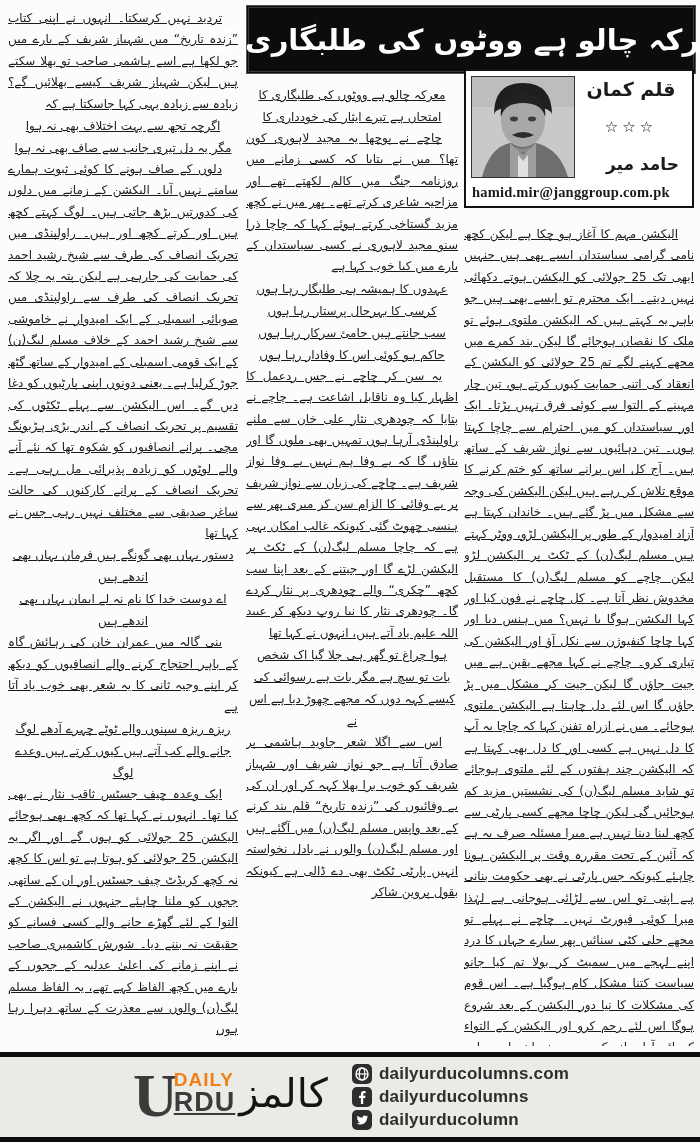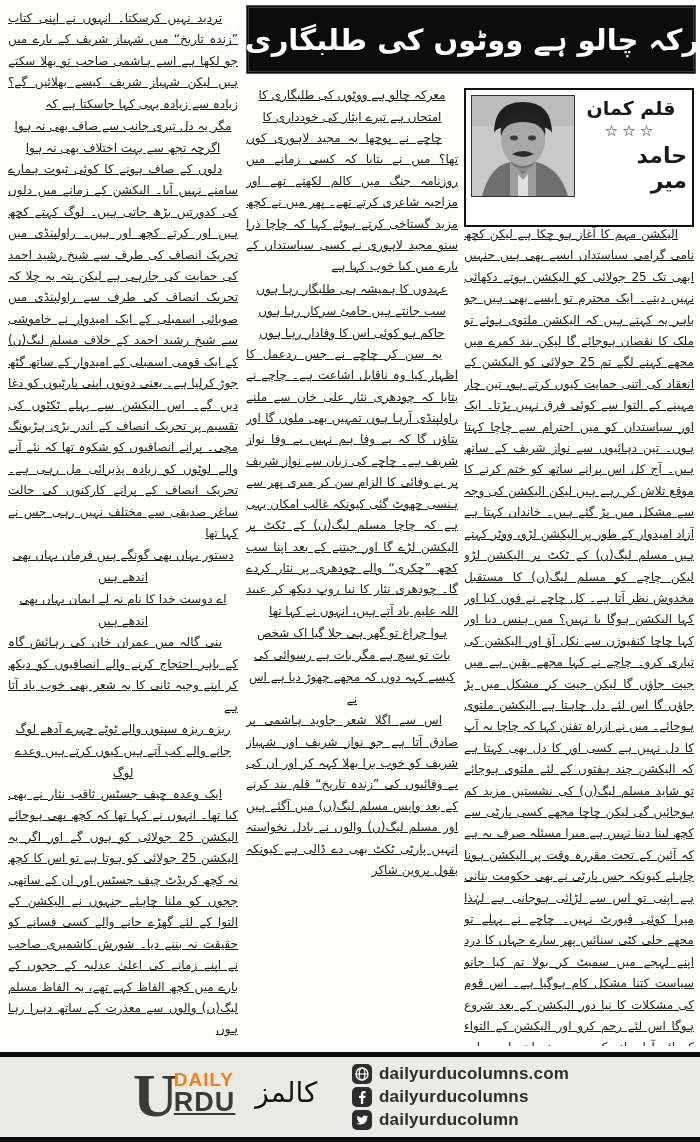--- a/index.html
+++ b/index.html
@@ -3,46 +3,46 @@
 <meta charset="utf-8">
 <style>
   html,body{margin:0;padding:0;}
   body{width:700px;height:1142px;overflow:hidden;background:#e6e6e2;}
   .page{position:relative;width:700px;height:1142px;background:#fcfcfa;font-family:"DejaVu Sans",sans-serif;color:#1b1b1b;}
   
   .masthead{position:absolute;left:246px;top:5px;width:448px;height:67px;background:#0c0c0c;border:1px solid #555;
     box-shadow:inset 0 0 0 1px #0c0c0c, inset 0 0 0 2px #3a3a3a;display:flex;align-items:center;justify-content:center;}
   .masthead .title{color:#fff;font-size:29px;font-weight:bold;direction:rtl;white-space:nowrap;}
   
-  .author-box{position:absolute;left:464px;top:88px;width:230px;height:139px;border:2px solid #111;background:#fff;box-sizing:border-box;}
+  .author-box{position:absolute;left:464px;top:69px;width:230px;height:139px;border:2px solid #111;background:#fff;box-sizing:border-box;}
   .author-box .row{display:flex;height:100px;padding:5px 5px 0 5px;}
   .photo{width:102px;height:100px;border:1px solid #333;flex:0 0 auto;}
   .author-meta{flex:1;display:flex;flex-direction:column;align-items:center;justify-content:space-between;padding:2px 0;}
   .col-name{font-size:19px;font-weight:bold;direction:rtl;}
   .stars{font-size:15px;letter-spacing:4px;color:#111;}
-  .author-name{font-size:22px;font-weight:bold;direction:rtl;margin-left:23px;}
+  .author-name{font-size:17px;font-weight:bold;direction:rtl;margin-left:23px;}
   .author-email{font-family:"Liberation Serif",serif;font-weight:bold;font-size:14.5px;padding:8px 6px 0 6px;letter-spacing:.2px;}
   
   .col{position:absolute;overflow:hidden;direction:rtl;text-align:justify;font-size:12px;line-height:21.4px;text-decoration:underline;}
   .col p{margin:0;}
   .col p.prose{text-indent:16px;text-align:justify;}
   .col p.verse{text-align:center;text-indent:0;line-height:22px;}
   .col-left{left:8px;top:8px;width:230px;height:1036px;}
   .col-middle{left:246px;top:84px;width:212px;height:960px;}
   .col-right{left:464px;top:224px;width:230px;height:822px;}
   
   .footer{position:absolute;left:0;top:1052px;width:700px;height:90px;}
   .footer .bar{height:5px;background:#0d0d0d;}
   .footer .band{height:80px;background:#eaeae7;position:relative;}
   .logo{position:absolute;left:133px;top:8px;display:flex;align-items:flex-start;}
   .logo .big-u{font-family:"Liberation Serif",serif;font-weight:bold;font-size:62px;line-height:60px;color:#3b3b3b;}
   .logo .stack{display:flex;flex-direction:column;margin-left:-4px;margin-top:6px;}
   .logo .daily{font-family:"Liberation Sans",sans-serif;font-weight:bold;font-size:19px;letter-spacing:1px;line-height:18px;}
   .logo .rdu{font-family:"Liberation Sans",sans-serif;font-weight:bold;font-size:27px;letter-spacing:1px;line-height:26px;color:#3b3b3b;text-decoration:underline;}
-  .logo .urdu-word{font-size:28px;line-height:56px;color:#141414;margin-left:20px;direction:rtl;}
+  .logo .urdu-word{font-size:40px;line-height:56px;color:#141414;margin-left:4px;direction:rtl;}
   .social{position:absolute;left:352px;top:7px;display:flex;flex-direction:column;gap:3px;}
   .social-row{display:flex;align-items:center;gap:7px;}
   .social-icon{width:20px;height:20px;border-radius:5px;background:#2d2d2d;display:flex;align-items:center;justify-content:center;flex:0 0 auto;}
   .social-label{font-family:"Liberation Sans",sans-serif;font-weight:bold;font-size:17px;color:#2d2d2d;letter-spacing:.2px;}
 </style>
 </head>
 <body>
 
 <div class="page">
 
@@ -65,42 +65,44 @@
         <path d="M44 70 Q51 74 58 70 L58 73 Q51 78 44 73 Z" fill="#8a8a8a"></path>
         <path d="M38 66 L51 78 L64 66 L64 100 L38 100 Z" fill="#9d9d9d"></path>
         <path d="M46 78 L51 84 L56 78 L56 100 L46 100 Z" fill="#e0e0e0"></path>
       </svg>
       <div class="author-meta">
         <div class="col-name">قلم کمان</div>
         <div class="stars">☆☆☆</div>
         <div class="author-name">حامد میر</div>
       </div>
     </div>
+    <div class="author-email">hamid.mir@janggroup.com.pk</div>
   </div>
 
   <div class="col col-right">
       <p class="prose">الیکشن مہم کا آغاز ہو چکا ہے لیکن کچھ نامی گرامی سیاستدان ایسے بھی ہیں جنہیں ابھی تک 25 جولائی کو الیکشن ہوتے دکھائی نہیں دیتے۔ ایک محترم تو ایسے بھی ہیں جو باہر یہ کہتے ہیں کہ الیکشن ملتوی ہوئے تو ملک کا نقصان ہوجائے گا لیکن بند کمرے میں مجھے کہنے لگے تم 25 جولائی کو الیکشن کے انعقاد کی اتنی حمایت کیوں کرتے ہو، تین چار مہینے کے التوا سے کوئی فرق نہیں پڑتا۔ ایک اور سیاستدان کو میں احترام سے چاچا کہتا ہوں۔ تین دہائیوں سے نواز شریف کے ساتھ ہیں۔ آج کل اس پرانے ساتھ کو ختم کرنے کا موقع تلاش کر رہے ہیں لیکن الیکشن کی وجہ سے مشکل میں پڑ گئے ہیں۔ خاندان کہتا ہے آزاد امیدوار کے طور پر الیکشن لڑو، ووٹر کہتے ہیں مسلم لیگ(ن) کے ٹکٹ پر الیکشن لڑو لیکن چاچے کو مسلم لیگ(ن) کا مستقبل مخدوش نظر آتا ہے۔ کل چاچے نے فون کیا اور کہا الیکشن ہوگا یا نہیں؟ میں ہنس دیا اور کہا چاچا کنفیوژن سے نکل آؤ اور الیکشن کی تیاری کرو۔ چاچے نے کہا مجھے یقین ہے میں جیت جاؤں گا لیکن جیت کر مشکل میں پڑ جاؤں گا اس لئے دل چاہتا ہے الیکشن ملتوی ہوجائے۔ میں نے ازراہ تفنن کہا کہ چاچا یہ آپ کا دل نہیں ہے کسی اور کا دل بھی کہتا ہے کہ الیکشن چند ہفتوں کے لئے ملتوی ہوجائے تو شاید مسلم لیگ(ن) کی نشستیں مزید کم ہوجائیں گی لیکن چاچا مجھے کسی پارٹی سے کچھ لینا دینا نہیں ہے میرا مسئلہ صرف یہ ہے کہ آئین کے تحت مقررہ وقت پر الیکشن ہونا چاہئے کیونکہ جس پارٹی نے بھی حکومت بنانی ہے اپنی تو اس سے لڑائی ہوجانی ہے لہٰذا میرا کوئی فیورٹ نہیں۔ چاچے نے پہلے تو مجھے جلی کٹی سنائیں پھر سارے جہاں کا درد اپنے لہجے میں سمیٹ کر بولا تم کیا جانو سیاست کتنا مشکل کام ہوگیا ہے۔ اس قوم کی مشکلات کا نیا دور الیکشن کے بعد شروع ہوگا اس لئے رحم کرو اور الیکشن کے التواء کے لئے آواز بلند کرو۔ میں نے اپنے اس پیارے چاچے کے ساتھ بڑے ادب سے اختلاف کیا اور کہا چاچا معرکہ چالو ہونے والا ہے معرکے کی تیاری کرو۔ مجید لاہوری نے کہا تھا۔</p>
     </div>
   <div class="col col-middle">
       <p class="verse">معرکہ چالو ہے ووٹوں کی طلبگاری کا</p>
       <p class="verse">امتحاں ہے تیرے ایثار کی خودداری کا</p>
       <p class="prose">چاچے نے پوچھا یہ مجید لاہوری کون تھا؟ میں نے بتایا کہ کسی زمانے میں روزنامہ جنگ میں کالم لکھتے تھے اور مزاحیہ شاعری کرتے تھے۔ پھر میں نے کچھ مزید گستاخی کرتے ہوئے کہا کہ چاچا ذرا سنو مجید لاہوری نے کسی سیاستدان کے بارے میں کیا خوب کہا ہے</p>
       <p class="verse">عہدوں کا ہمیشہ ہی طلبگار رہا ہوں</p>
+      <p class="verse">کرسی کا بہرحال پرستار رہا ہوں</p>
       <p class="verse">سب جانتے ہیں حامئ سرکار رہا ہوں</p>
       <p class="verse">حاکم ہو کوئی اس کا وفادار رہا ہوں</p>
       <p class="prose">یہ سن کر چاچے نے جس ردعمل کا اظہار کیا وہ ناقابل اشاعت ہے۔ چاچے نے بتایا کہ چودھری نثار علی خان سے ملنے راولپنڈی آرہا ہوں تمہیں بھی ملوں گا اور بتاؤں گا کہ بے وفا ہم نہیں بے وفا نواز شریف ہے۔ چاچے کی زبان سے نواز شریف پر بے وفائی کا الزام سن کر میری پھر سے ہنسی چھوٹ گئی کیونکہ غالب امکان یہی ہے کہ چاچا مسلم لیگ(ن) کے ٹکٹ پر الیکشن لڑے گا اور جیتنے کے بعد اپنا سب کچھ ”چکری“ والے چودھری پر نثار کردے گا۔ چودھری نثار کا نیا روپ دیکھ کر عبید اللہ علیم یاد آتے ہیں، انہوں نے کہا تھا</p>
       <p class="verse">ہوا چراغ تو گھر ہی جلا گیا اک شخص</p>
       <p class="verse">بات تو سچ ہے مگر بات ہے رسوائی کی</p>
       <p class="verse">کیسے کہہ دوں کہ مجھے چھوڑ دیا ہے اس نے</p>
       <p class="prose">اس سے اگلا شعر جاوید ہاشمی پر صادق آتا ہے جو نواز شریف اور شہباز شریف کو خوب برا بھلا کہہ کر اور ان کی بے وفائیوں کی ”زندہ تاریخ“ قلم بند کرنے کے بعد واپس مسلم لیگ(ن) میں آگئے ہیں اور مسلم لیگ(ن) والوں نے بادل نخواستہ انہیں پارٹی ٹکٹ بھی دے ڈالی ہے کیونکہ بقول پروین شاکر</p>
     </div>
   <div class="col col-left">
       <p class="prose">تردید نہیں کرسکتا۔ انہوں نے اپنی کتاب ”زندہ تاریخ“ میں شہباز شریف کے بارے میں جو لکھا ہے اسے ہاشمی صاحب تو بھلا سکتے ہیں لیکن شہباز شریف کیسے بھلائیں گے؟ زیادہ سے زیادہ یہی کہا جاسکتا ہے کہ</p>
+      <p class="verse">اگرچہ تجھ سے بہت اختلاف بھی نہ ہوا</p>
       <p class="verse">مگر یہ دل تیری جانب سے صاف بھی نہ ہوا</p>
-      <p class="verse">اگرچہ تجھ سے بہت اختلاف بھی نہ ہوا</p>
       <p class="prose">دلوں کے صاف ہونے کا کوئی ثبوت ہمارے سامنے نہیں آیا۔ الیکشن کے زمانے میں دلوں کی کدورتیں بڑھ جاتی ہیں۔ لوگ کہتے کچھ ہیں اور کرتے کچھ اور ہیں۔ راولپنڈی میں تحریک انصاف کی طرف سے شیخ رشید احمد کی حمایت کی جارہی ہے لیکن پتہ یہ چلا کہ تحریک انصاف کی طرف سے راولپنڈی میں صوبائی اسمبلی کے ایک امیدوار نے خاموشی سے شیخ رشید احمد کے خلاف مسلم لیگ(ن) کے ایک قومی اسمبلی کے امیدوار کے ساتھ گٹھ جوڑ کرلیا ہے۔ یعنی دونوں اپنی پارٹیوں کو دغا دیں گے۔ اس الیکشن سے پہلے ٹکٹوں کی تقسیم پر تحریک انصاف کے اندر بڑی ہڑبونگ مچی۔ پرانے انصافیوں کو شکوہ تھا کہ نئے آنے والے لوٹوں کو زیادہ پذیرائی مل رہی ہے۔ تحریک انصاف کے پرانے کارکنوں کی حالت ساغر صدیقی سے مختلف نہیں رہی جس نے کہا تھا</p>
       <p class="verse">دستور یہاں بھی گونگے ہیں فرمان یہاں بھی اندھے ہیں</p>
       <p class="verse">اے دوست خدا کا نام نہ لے ایمان یہاں بھی اندھے ہیں</p>
       <p class="prose">بنی گالہ میں عمران خان کی رہائش گاہ کے باہر احتجاج کرنے والے انصافیوں کو دیکھ کر اپنے وجیہ ثانی کا یہ شعر بھی خوب یاد آتا ہے</p>
       <p class="verse">ریزہ ریزہ سپنوں والے ٹوٹے چہرے آدھے لوگ</p>
       <p class="verse">جانے والے کب آتے ہیں کیوں کرتے ہیں وعدے لوگ</p>
       <p class="prose">ایک وعدہ چیف جسٹس ثاقب نثار نے بھی کیا تھا۔ انہوں نے کہا تھا کہ کچھ بھی ہوجائے الیکشن 25 جولائی کو ہوں گے اور اگر یہ الیکشن 25 جولائی کو ہوتا ہے تو اس کا کچھ نہ کچھ کریڈٹ چیف جسٹس اور ان کے ساتھی ججوں کو ملنا چاہئے جنہوں نے الیکشن کے التوا کے لئے گھڑے جانے والے کسی فسانے کو حقیقت نہ بننے دیا۔ شورش کاشمیری صاحب نے اپنے زمانے کی اعلیٰ عدلیہ کے ججوں کے بارے میں کچھ الفاظ کہے تھے، یہ الفاظ مسلم لیگ(ن) والوں سے معذرت کے ساتھ دہرا رہا ہوں</p>
     </div>
 
   <div class="footer">

